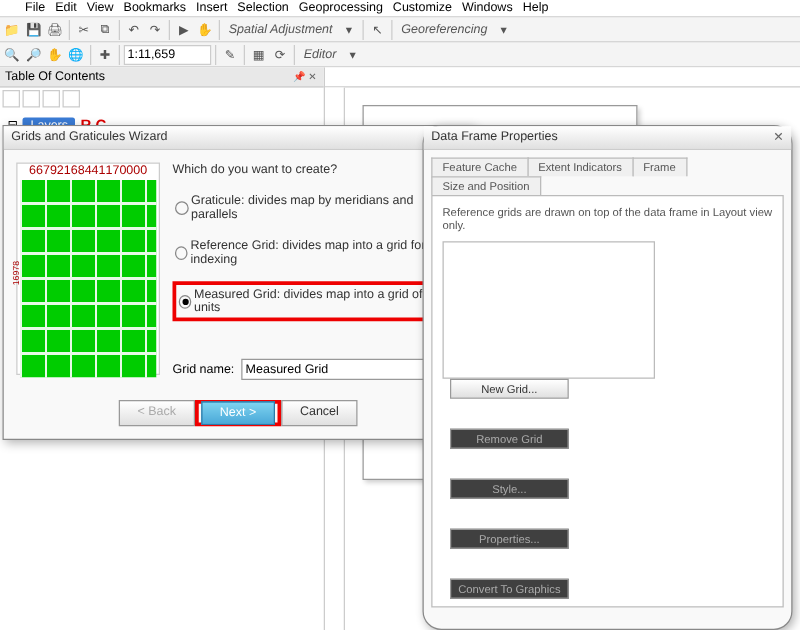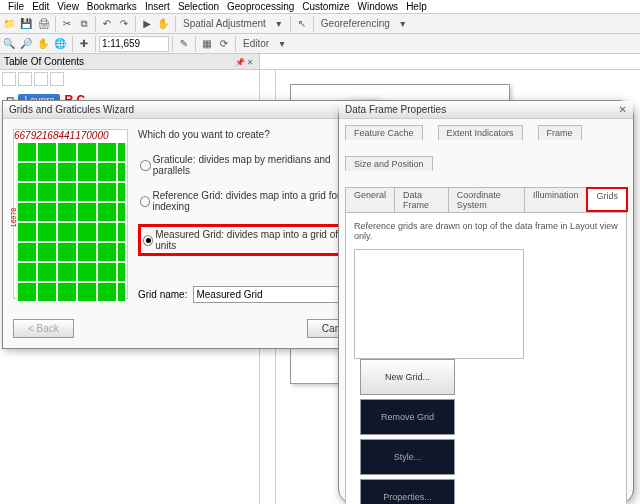--- a/index.html
+++ b/index.html
@@ -1,25 +1,25 @@
 <!DOCTYPE html>
 <html><head>
 <meta charset="utf-8">
 <style>
 * { margin: 0; padding: 0; box-sizing: border-box; font-family: Tahoma, sans-serif; font-size: 10px; }
 body { background: #f0f0f0; width: 640px; height: 504px; overflow: hidden; position: relative; }
 
-.menubar { display: flex; background: #fff; padding: 1px 8px; gap: 8px; border-bottom: 1px solid #ccc; }
+.menubar { display: flex; background: #fff; padding: 1px 20px; gap: 8px; border-bottom: 1px solid #ccc; }
 .menubar span { color: #000; cursor: default; }
 
 .toolbar { display: flex; align-items: center; background: #f4f4f4; padding: 2px; gap: 1px; border-bottom: 1px solid #ccc; height: 20px; }
 .toolbar .btn { width: 16px; height: 16px; display: inline-flex; align-items: center; justify-content: center; color: #555; }
 .toolbar .sep { width: 1px; height: 16px; background: #ccc; margin: 0 2px; }
 .toolbar input { height: 16px; border: 1px solid #ccc; padding: 0 2px; font-size: 10px; }
-.toolbar .label { color: #555; margin: 0 4px; }
+.toolbar .label { color: #555; margin: 0 4px; font-style: italic; }
 
 .workspace { display: flex; height: 460px; }
 .toc { width: 260px; background: #fff; border-right: 1px solid #ccc; }
 .toc-header { background: #e8e8e8; padding: 2px 4px; border-bottom: 1px solid #ccc; display: flex; justify-content: space-between; }
 .toc-header .ctrls span { display: inline-block; width: 10px; text-align: center; color: #666; font-size: 8px; }
 .toc-icons { padding: 2px; display: flex; gap: 2px; }
 .toc-icons span { width: 14px; height: 14px; border: 1px solid #ccc; display: inline-block; }
 .toc-tree { padding: 4px 6px; }
 .toc-tree .row { display: flex; align-items: center; gap: 4px; padding: 1px 0; }
 .layers-btn { background: #3a7bd5; color: #fff; padding: 1px 6px; border-radius: 2px; }
@@ -32,54 +32,54 @@
 .ruler-v { width: 16px; position: absolute; left: 0; top: 16px; bottom: 0; background: #fff; border-right: 1px solid #ccc; }
 .page { position: absolute; left: 30px; top: 30px; width: 220px; height: 300px; background: #fff; border: 1px solid #999; box-shadow: 2px 2px 4px rgba(0,0,0,0.2); }
 
 .dialog { position: absolute; background: #f9f9f9; border: 1px solid #888; box-shadow: 2px 2px 8px rgba(0,0,0,0.3); }
 .dialog-title { background: linear-gradient(#fff, #e0e0e0); padding: 3px 6px; border-bottom: 1px solid #ccc; display: flex; justify-content: space-between; color: #333; }
 .dialog-title .x { color: #666; cursor: pointer; }
 
 .wizard { left: 2px; top: 100px; width: 377px; }
 .wizard-body { display: flex; padding: 10px; gap: 10px; }
 .preview { width: 115px; height: 170px; border: 1px solid #ccc; background: #fff; position: relative; }
-.preview-labels { display: flex; justify-content: flex-start; font-size: 7px; color: #a00; font-style: italic; }
+.preview-labels { display: flex; justify-content: center; font-size: 7px; color: #a00; }
 .preview-map { margin: 2px; height: 158px; background: #0c0; position: relative; }
 .preview-map::before { content: ""; position: absolute; inset: 0; background: 
   linear-gradient(0deg, #fff 0 2px, transparent 2px 100%) 0 0/100% 20px,
   linear-gradient(90deg, #fff 0 2px, transparent 2px 100%) 0 0/20px 100%; opacity: 0.9; }
 .preview-side { position: absolute; left: -10px; top: 50%; transform: rotate(-90deg); font-size: 7px; color: #a00; }
 
 .options { flex: 1; }
 .options .q { color: #333; margin-bottom: 12px; }
 .radio-row { display: flex; align-items: center; gap: 2px; margin: 10px 0; padding: 2px; color: #333; }
 .radio { width: 11px; height: 11px; border: 1px solid #888; border-radius: 50%; display: inline-flex; align-items: center; justify-content: center; }
 .radio.on::after { content: ""; width: 5px; height: 5px; background: #000; border-radius: 50%; }
 .highlight { border: 3px solid #e00; }
 .gridname { display: flex; align-items: center; gap: 6px; margin-top: 30px; }
 .gridname input { flex: 1; border: 1px solid #999; padding: 2px; background: #fff; }
 
-.wizard-buttons { display: flex; justify-content: space-between; gap: 0; padding: 6px 10px 10px; }
+.wizard-buttons { display: flex; justify-content: center; gap: 0; padding: 6px 10px 10px; }
 .wbtn { padding: 3px 14px; border: 1px solid #999; background: linear-gradient(#fff,#e0e0e0); color: #333; }
 .wbtn.disabled { color: #aaa; }
 .wbtn.primary { background: linear-gradient(#7fd4f0,#4aa8d8); color: #fff; border-color: #2a7aa8; }
 .btn-highlight { border: 3px solid #e00; padding: 2px; display: inline-block; }
 
 .props { left: 338px; top: 100px; width: 296px; height: 404px; border-radius: 15px; }
-.tabs { display: flex; flex-wrap: wrap; padding: 6px 6px 0; gap: 16px; }
+.tabs { display: flex; flex-wrap: wrap; padding: 6px 6px 0; gap: 0; }
 .tab { padding: 2px 8px; border: 1px solid #bbb; border-bottom: none; background: #f0f0f0; color: #555; font-size: 9px; margin-right: -1px; }
 .tab.active { background: #fff; border-bottom: 1px solid #fff; position: relative; z-index: 1; }
 .tab-highlight { border: 2px solid #e00 !important; }
 .tabrow2 { width: 100%; display: flex; }
 .props-body { border: 1px solid #bbb; margin: 0 6px 6px; padding: 8px; background: #fff; height: 330px; }
 .props-body .hint { color: #555; font-size: 9px; margin-bottom: 8px; }
 .gridlist { width: 170px; height: 110px; border: 1px solid #bbb; display: inline-block; vertical-align: top; }
 .sidebtns { display: inline-flex; flex-direction: column; gap: 4px; margin-left: 6px; }
-.sbtn { width: 95px; padding: 12px; border: 1px solid #999; background: linear-gradient(#fff,#e0e0e0); color: #333; text-align: center; font-size: 9px; }
-.sbtn.dis { color: #aaa; background: #0f172a; }
+.sbtn { width: 95px; padding: 2px; border: 1px solid #999; background: linear-gradient(#fff,#e0e0e0); color: #333; text-align: center; font-size: 9px; }
+.sbtn.dis { color: #aaa; background: #404040; margin-top: 20px; }
 </style>
 </head>
 <body>
 
 <div class="menubar">
   <span>File</span>
   <span>Edit</span>
   <span>View</span>
   <span>Bookmarks</span>
   <span>Insert</span>
@@ -194,41 +194,35 @@
         <span>Measured Grid: divides map into a grid of map units</span>
       </div>
       <div class="gridname">
         <span>Grid name:</span>
         <input value="Measured Grid" style="">
       </div>
     </div>
   </div>
   <div class="wizard-buttons">
     <span class="wbtn disabled">&lt; Back</span>
+    <span class="btn-highlight"><span class="wbtn primary">Next &gt;</span></span>
     <span class="wbtn">Cancel</span>
   </div>
 </div>
 
 <div class="dialog props">
   <div class="dialog-title">
     <span>Data Frame Properties</span>
     <span class="x">✕</span>
   </div>
   <div class="tabs">
     <span class="tab">Feature Cache</span>
     <span class="tab">Extent Indicators</span>
     <span class="tab">Frame</span>
     <span class="tab">Size and Position</span>
-    <div class="tabrow2">
-      <span class="tab">General</span>
-      <span class="tab">Data Frame</span>
-      <span class="tab">Coordinate System</span>
-      <span class="tab">Illumination</span>
-      <span class="tab active tab-highlight">Grids</span>
-    </div>
   </div>
   <div class="props-body">
     <div class="hint">Reference grids are drawn on top of the data frame in Layout view only.</div>
     <div class="gridlist"></div>
     <div class="sidebtns">
       <span class="sbtn">New Grid...</span>
       <span class="sbtn dis">Remove Grid</span>
       <span class="sbtn dis">Style...</span>
       <span class="sbtn dis">Properties...</span>
       <span class="sbtn dis">Convert To Graphics</span>

